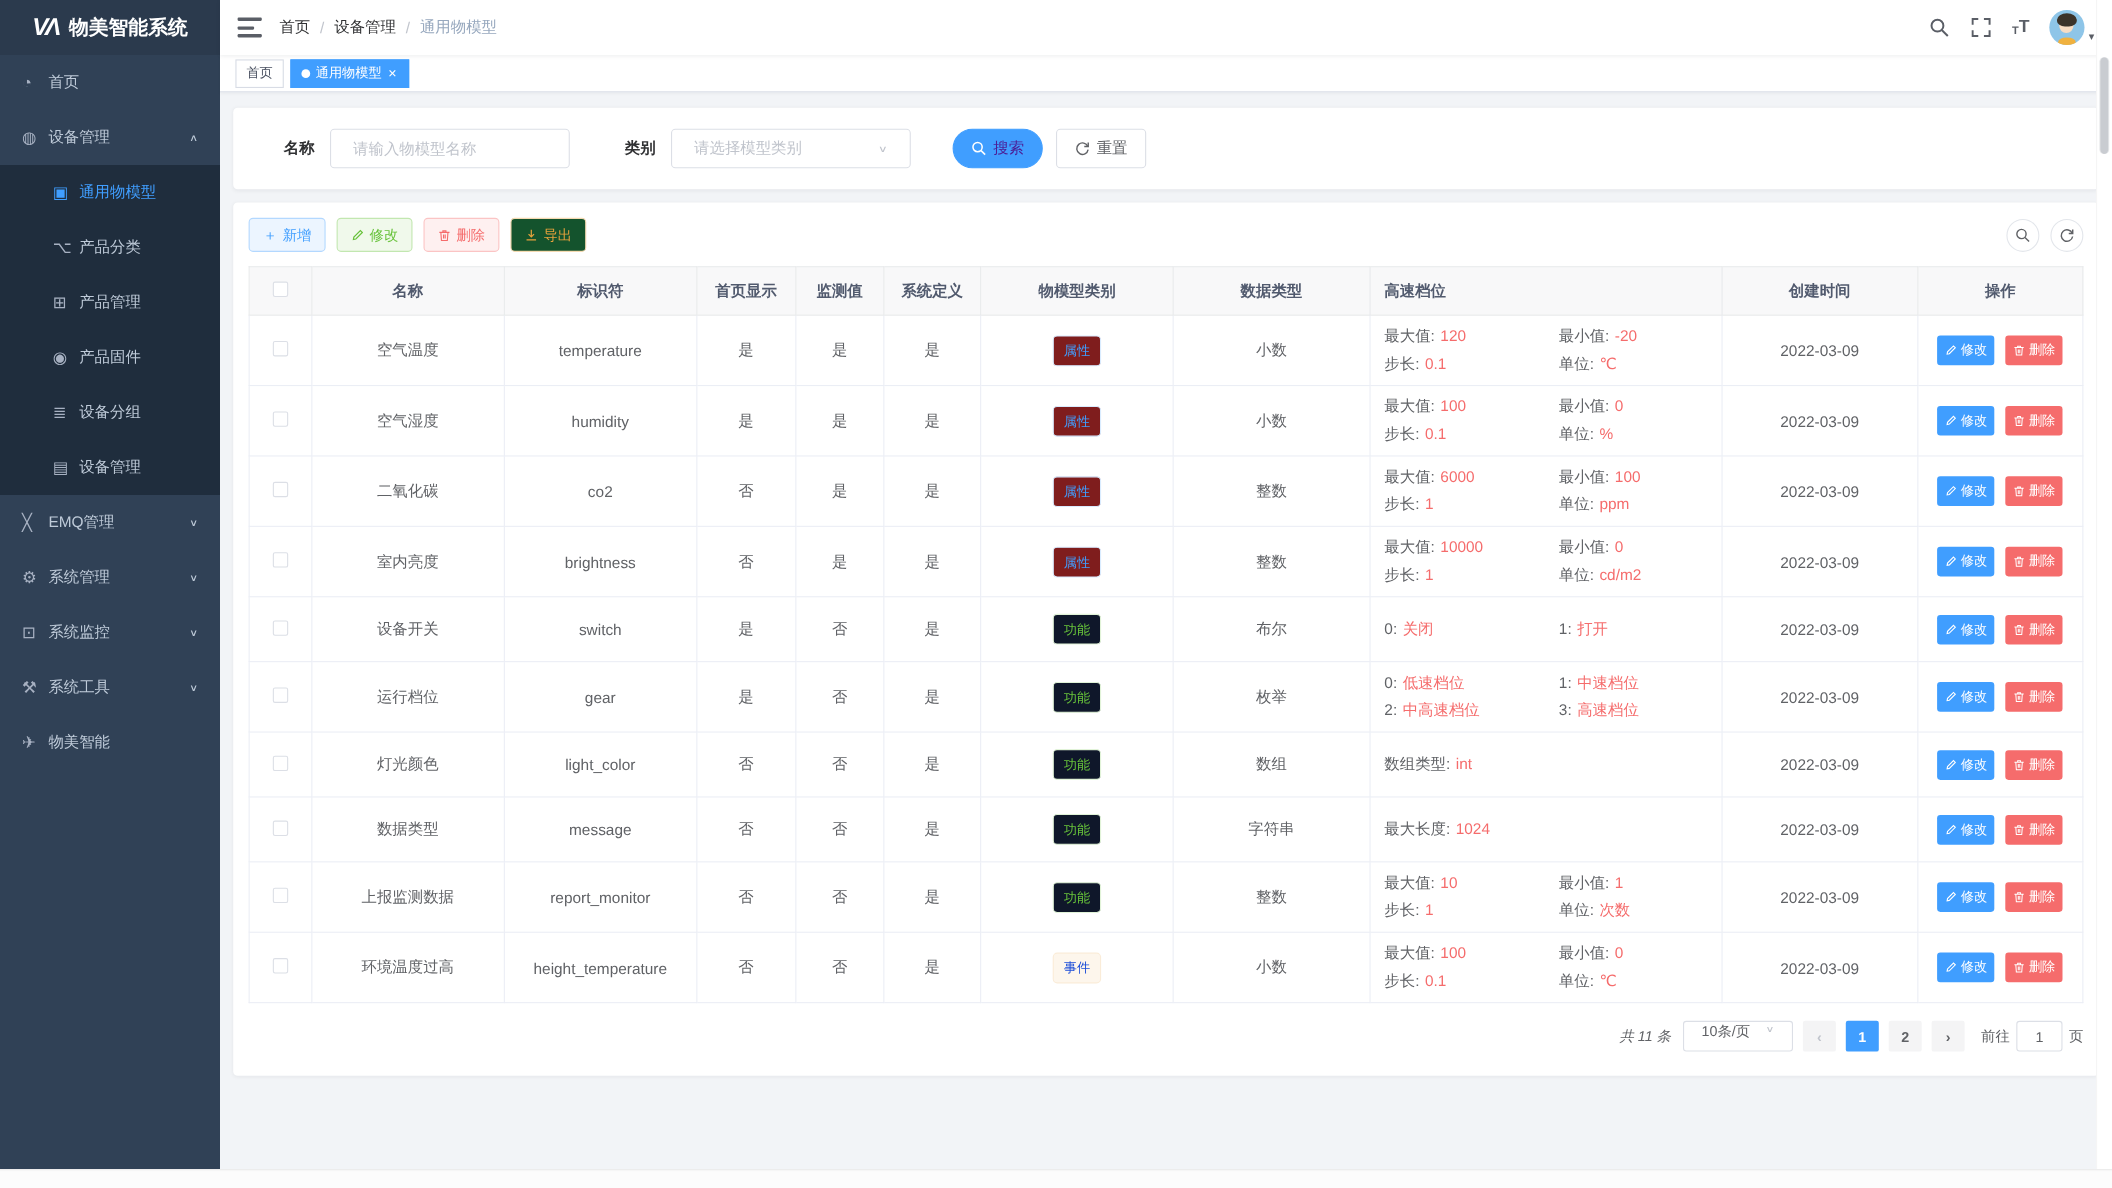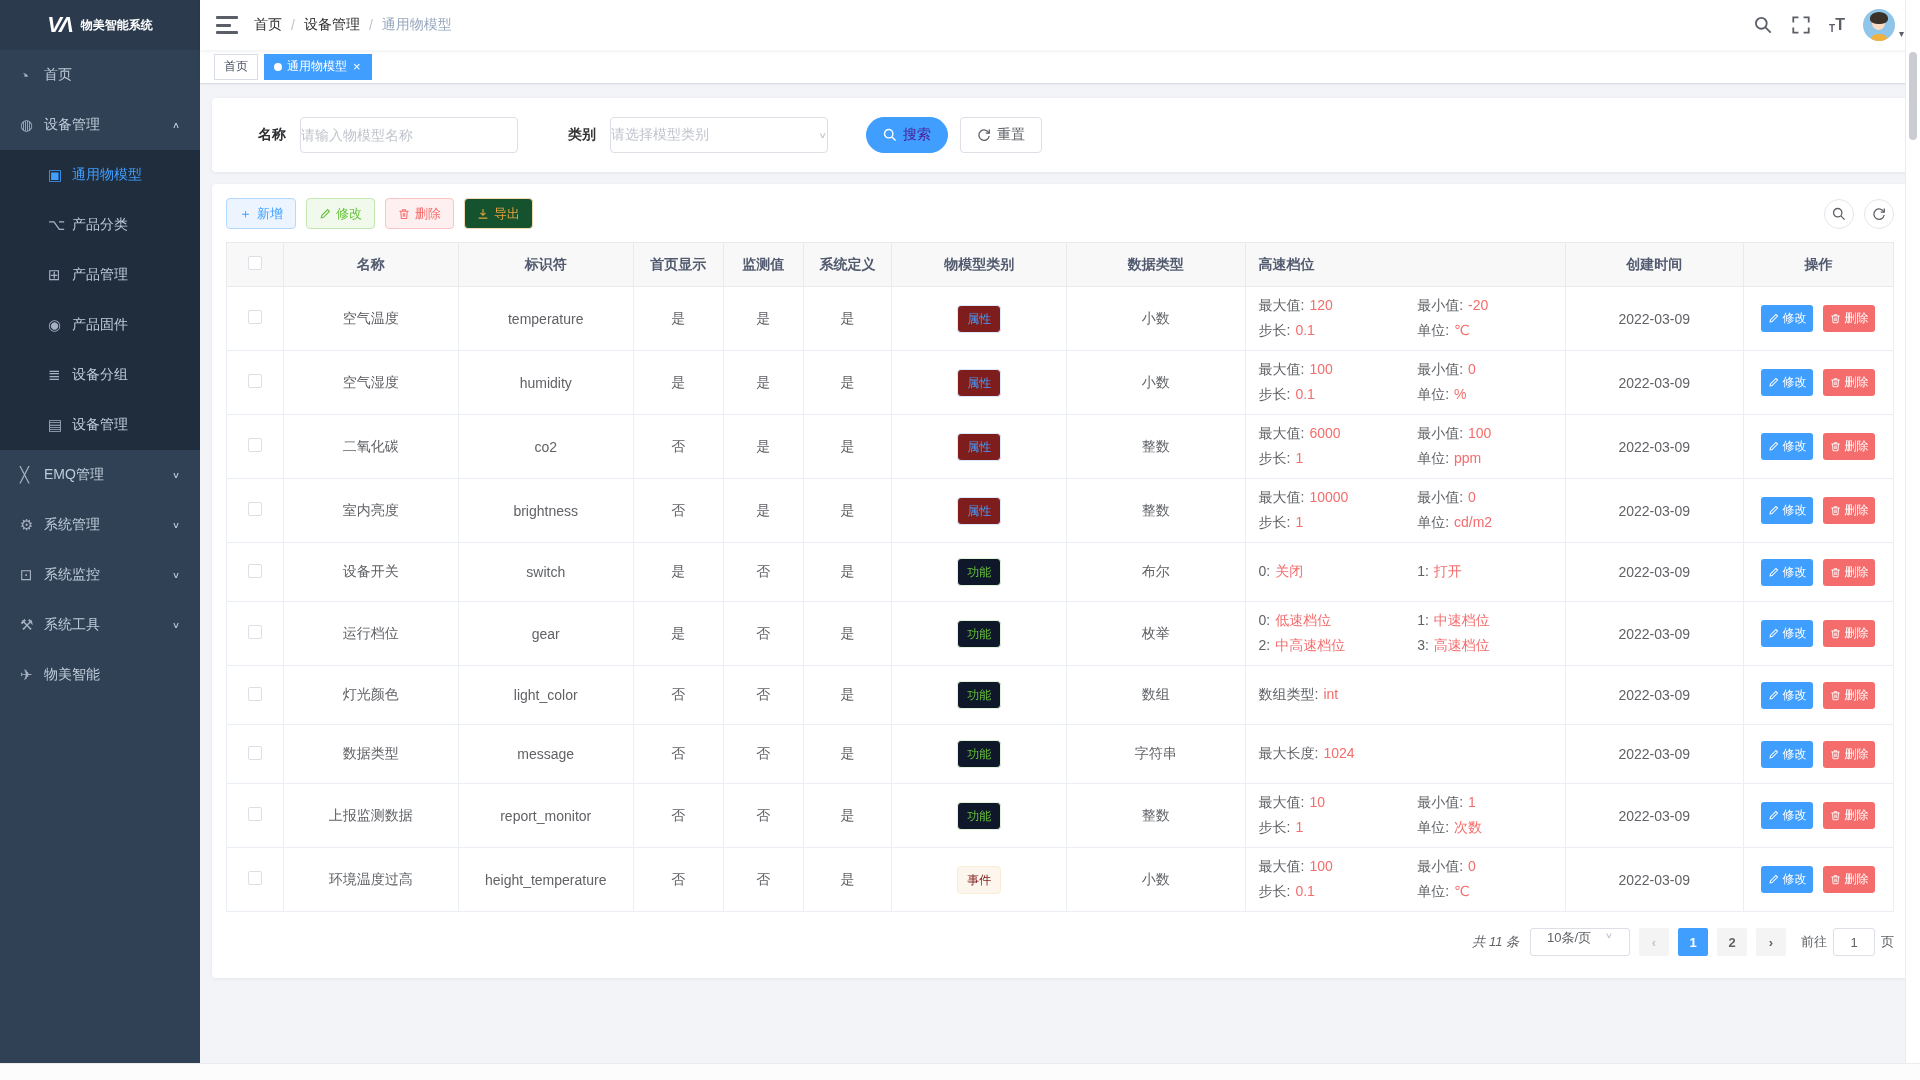--- a/index.html
+++ b/index.html
@@ -5,21 +5,21 @@
   * { margin:0; padding:0; box-sizing:border-box; }
   html,body { width:1920px; height:1080px; overflow:hidden; }
   body { font-family:"Liberation Sans","DejaVu Sans",sans-serif; font-size:14px; color:#606266; background:#f2f4f7; }
 
   .app { display:flex; width:1920px; height:1063px; }
 
   
   .sidebar { width:200px; background:#304156; color:#bfcbd9; flex-shrink:0; display:flex; flex-direction:column; }
   .logo-bar { height:50px; display:flex; align-items:center; justify-content:center; gap:10px; background:#2b3a4d; }
   .logo-mark { font-weight:bold; font-style:italic; font-size:22px; color:#fff; letter-spacing:-3px; }
-  .logo-title { color:#fff; font-weight:bold; font-size:12px;text-align:right; }
+  .logo-title { color:#fff; font-weight:bold; font-size:18px;text-align:right; }
   .menu { flex:1; overflow:hidden; }
   .menu-item { height:50px; display:flex; align-items:center; padding:0 20px; cursor:pointer; font-size:14px; }
   .menu-item .mi-icon { width:24px; font-size:15px; color:#a7b1c2; flex-shrink:0; }
   .menu-item .mi-label { flex:1; }
   .menu-item .mi-arrow { font-size:11px; color:#bfcbd9; transform:scaleY(.8); }
   .submenu { background:#1f2d3d; }
   .submenu .menu-item { padding-left:48px; }
   .submenu .menu-item.active { color:#409eff; }
   .submenu .menu-item.active .mi-icon { color:#409eff; }
 
@@ -51,21 +51,21 @@
   .tag-tab { height:26px; display:inline-flex; align-items:center; gap:5px; padding:0 9px; border:1px solid #d8dce5; background:#fff; color:#495060; font-size:12px; cursor:pointer; }
   .tag-tab.active { background:#409eff; border-color:#409eff; color:#fff; }
   .tag-dot { width:8px; height:8px; border-radius:50%; background:#fff; display:inline-block; }
   .tag-close { font-size:13px; line-height:1; padding:0 1px; border-radius:50%; }
 
   .app-main { flex:1; padding:14px 12px 0; overflow:hidden; }
 
   
   .filter-card { background:#fff; border-radius:4px; box-shadow:0 1px 4px rgba(0,21,41,.06); padding:19px 46px; display:flex; align-items:center; gap:14px; }
   .f-label { font-weight:bold; color:#303133; margin-right:2px; }
-  .f-input, .f-select { width:218px; height:36px; border:1px solid #dcdfe6; border-radius:4px; padding:0 0; font-size:14px; color:#606266; background:#fff; font-family:inherit; }
+  .f-input, .f-select { width:218px; height:36px; border:1px solid #dcdfe6; border-radius:4px; padding:0 20px; font-size:14px; color:#606266; background:#fff; font-family:inherit; }
   .f-input::placeholder { color:#c0c4cc; }
   .f-select { display:flex; align-items:center; justify-content:space-between; color:#c0c4cc; cursor:pointer; }
   .f-select .sel-caret { color:#c0c4cc; font-size:12px; transform:scaleY(.7); }
   .f-group { display:flex; align-items:center; gap:12px; }
   .f-group + .f-group { margin-left:36px; }
   .btns { display:flex; gap:12px; margin-left:24px; }
   .btn { height:36px; padding:0 16px; border-radius:4px; border:1px solid #dcdfe6; background:#fff; color:#606266; font-size:14px; display:inline-flex; align-items:center; gap:6px; cursor:pointer; font-family:inherit; }
   .btn-primary { background:#409eff; border-color:#409eff; color:#4c1d95;border-radius:18px; }
 
   
@@ -81,21 +81,21 @@
 
   table.grid { width:100%; border-collapse:collapse; table-layout:fixed; }
   .grid th { background:#f8f8f9; color:#515a6e; font-weight:bold; height:44px; font-size:14px; border:1px solid #e8eaec; text-align:center; }
   .grid th.al { text-align:left; padding-left:13px; }
   .grid td { border:1px solid #ebeef5; height:59px; text-align:center; font-size:14px; color:#606266; padding:8px 4px; }
   .grid td.defs-cell { text-align:left; padding:10px 13px; }
   .checkbox { width:14px; height:14px; border:1px solid #dcdfe6; border-radius:2px; background:#fff; display:inline-block; cursor:pointer; }
   .mtag { display:inline-block; font-size:12px; padding:7px 9px; border-radius:4px; border:1px solid; line-height:1; }
   .mtag-primary { color:#409eff; background:#7f1d1d; border-color:#d9ecff; }
   .mtag-success { color:#67c23a; background:#0f172a; border-color:#e1f3d8; }
-  .mtag-warning { color:#7f1d1d; background:#fdf6ec; border-color:#faecd8; }
+  .mtag-warning { color:#1d4ed8; background:#fdf6ec; border-color:#faecd8; }
   .defs-grid { display:grid; grid-template-columns:minmax(0,1.18fr) minmax(0,1fr); row-gap:7px; }
   .def-k { color:#606266; }
   .def-v { color:#f56c6c; margin-left:5px; }
   .abtn { display:inline-flex; align-items:center; gap:3px; font-size:12px; padding:5px 7px; border-radius:3px; color:#fff; border:none; cursor:pointer; font-family:inherit; }
   .abtn-edit { background:#409eff; }
   .abtn-del { background:#f56c6c; margin-left:10px; }
 
   
   .pagination { display:flex; justify-content:flex-end; align-items:center; margin-top:16px; gap:9px; font-size:13px; color:#606266; }
   .pg-total { margin-right:2px;font-style:italic; }

